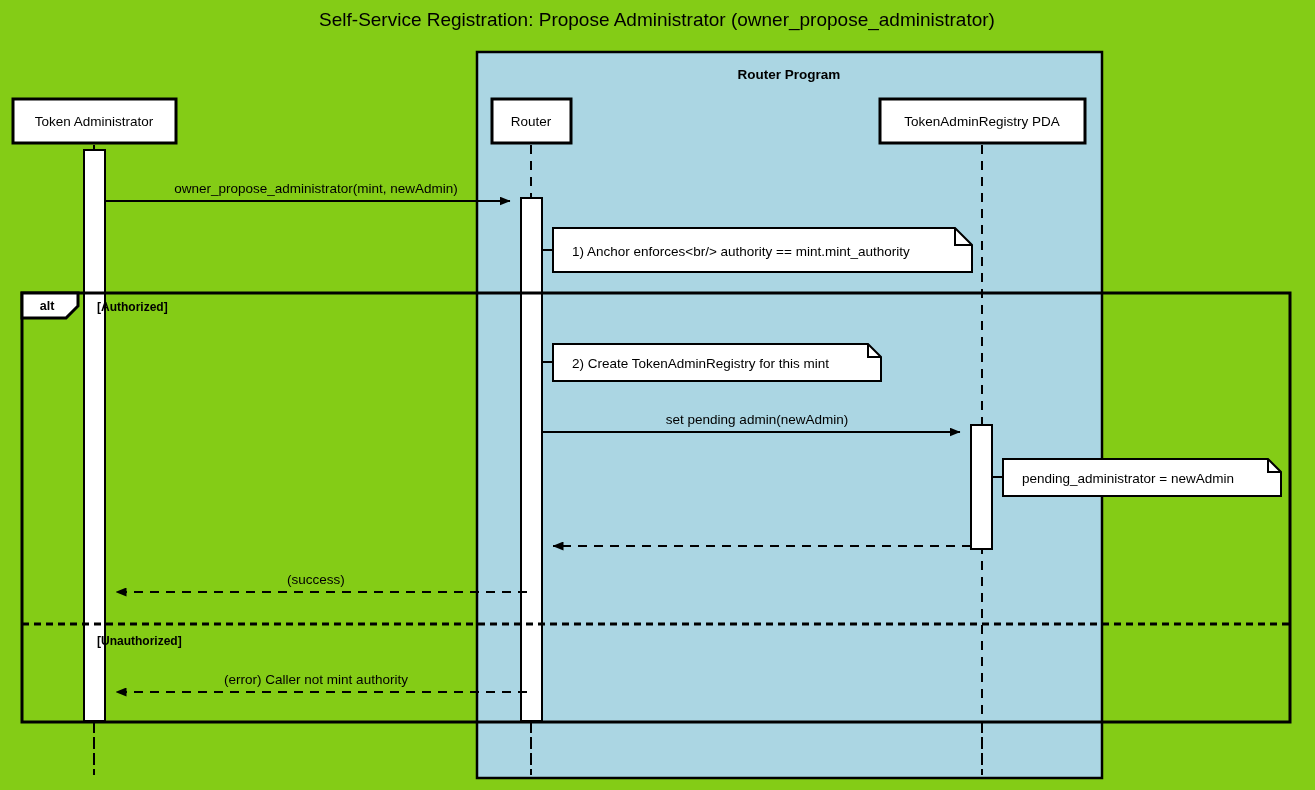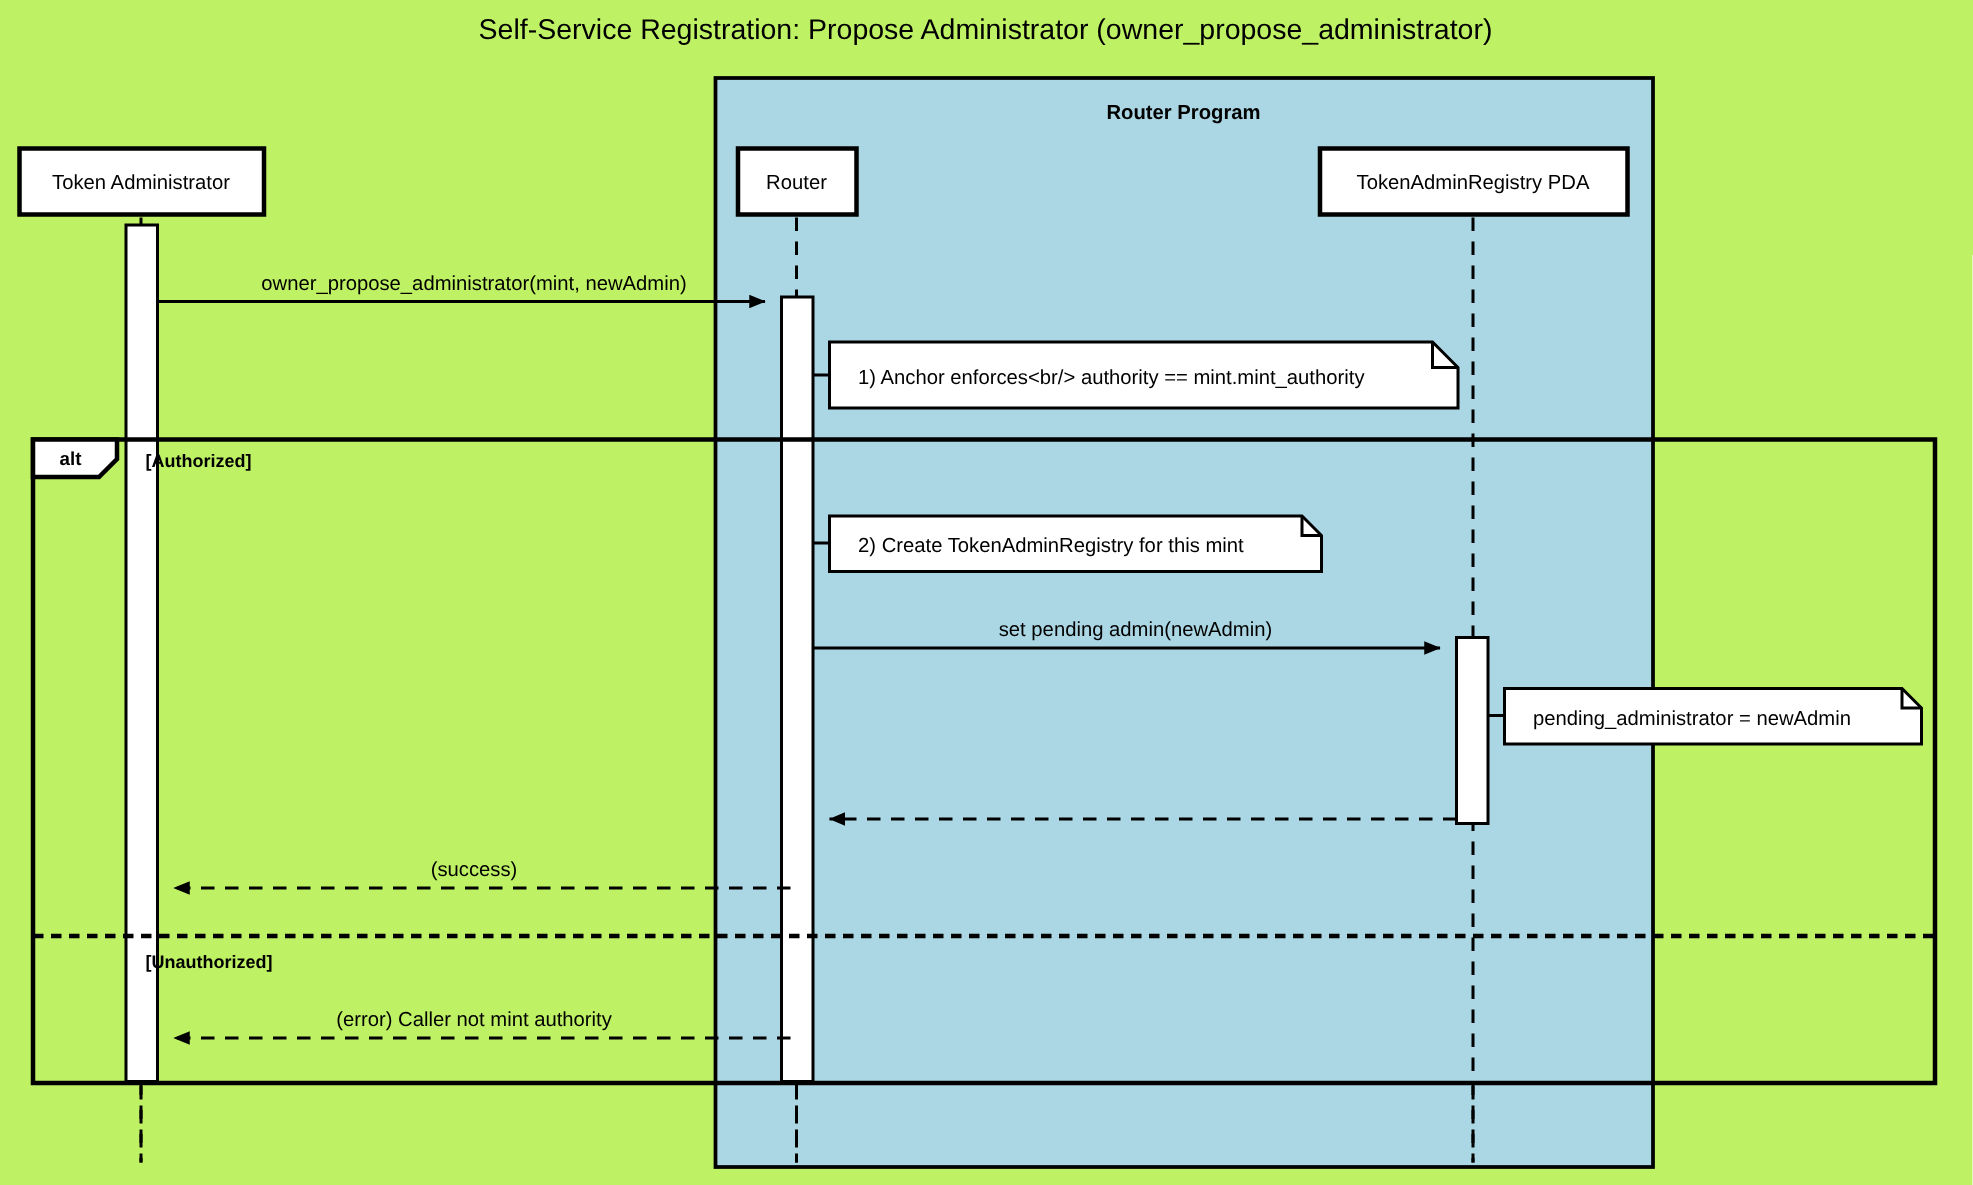--- a/index.html
+++ b/index.html
@@ -10,21 +10,21 @@
   body {
     font-family: "Liberation Sans", sans-serif;
     width: 1315px;
     height: 790px;
     overflow: hidden;
   }
   #diagram-root {
     position: relative;
     width: 1315px;
     height: 790px;
-    background: #bef264;
+    background: #84cc16;
   }
   svg#seq {
     position: absolute;
     top: 0; left: 0;
     width: 1315px;
     height: 790px;
     display: block;
   }
   .diagram-title {
     font-size: 19px;

